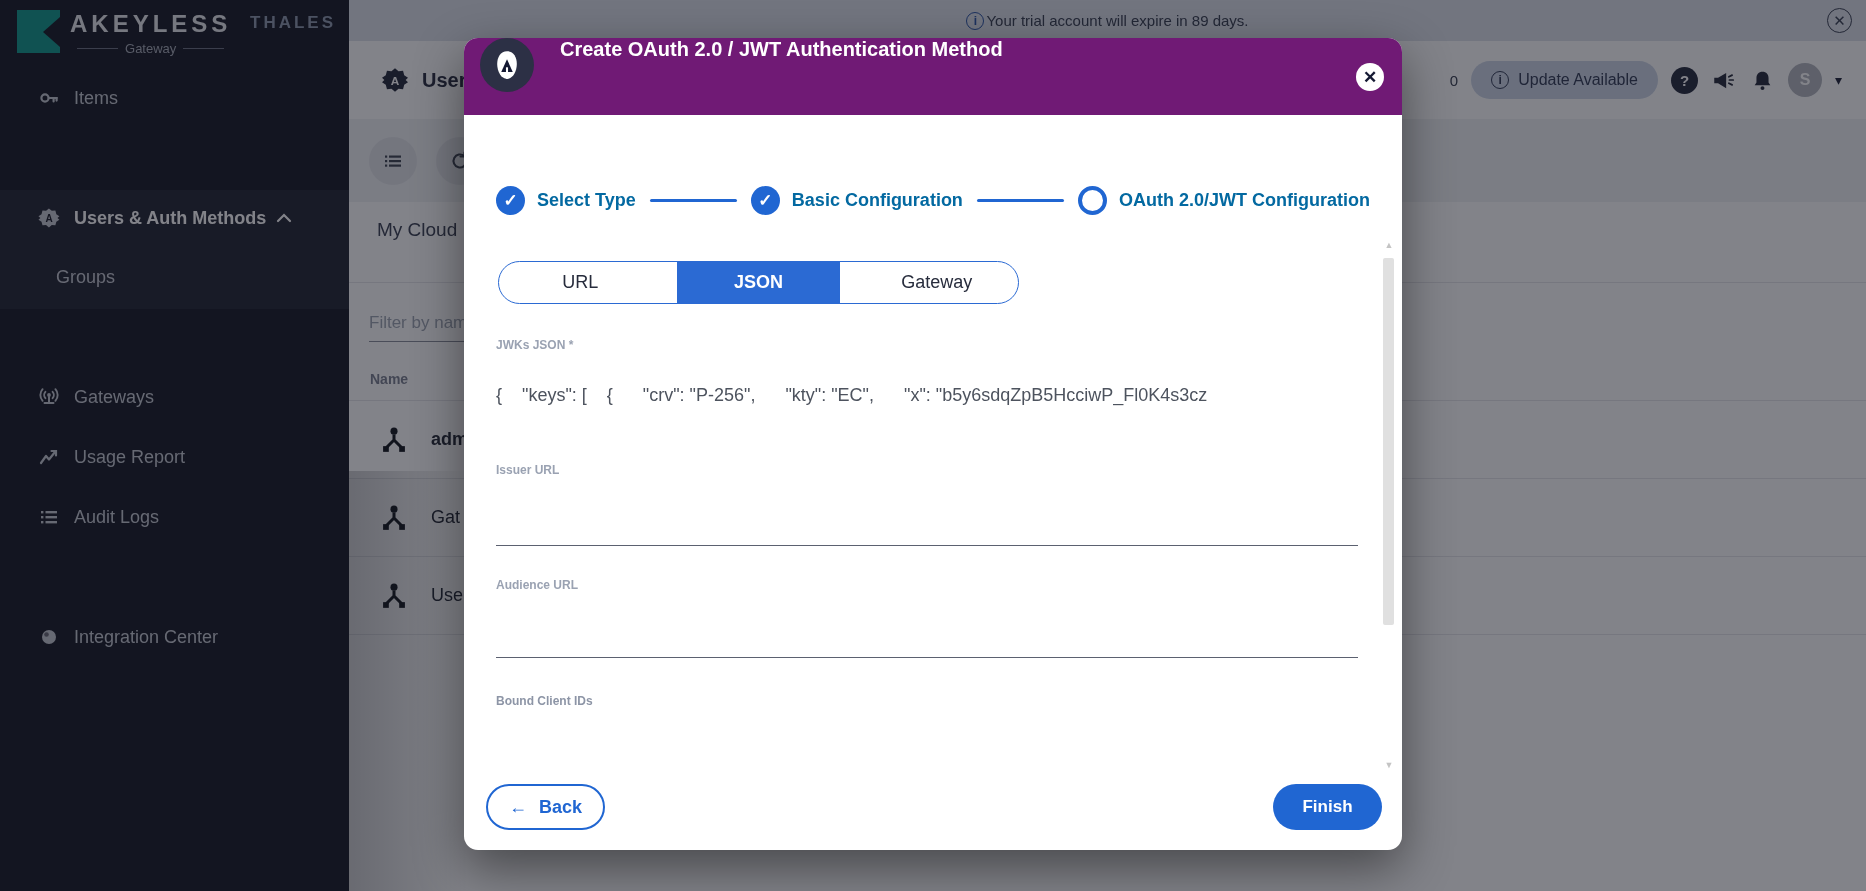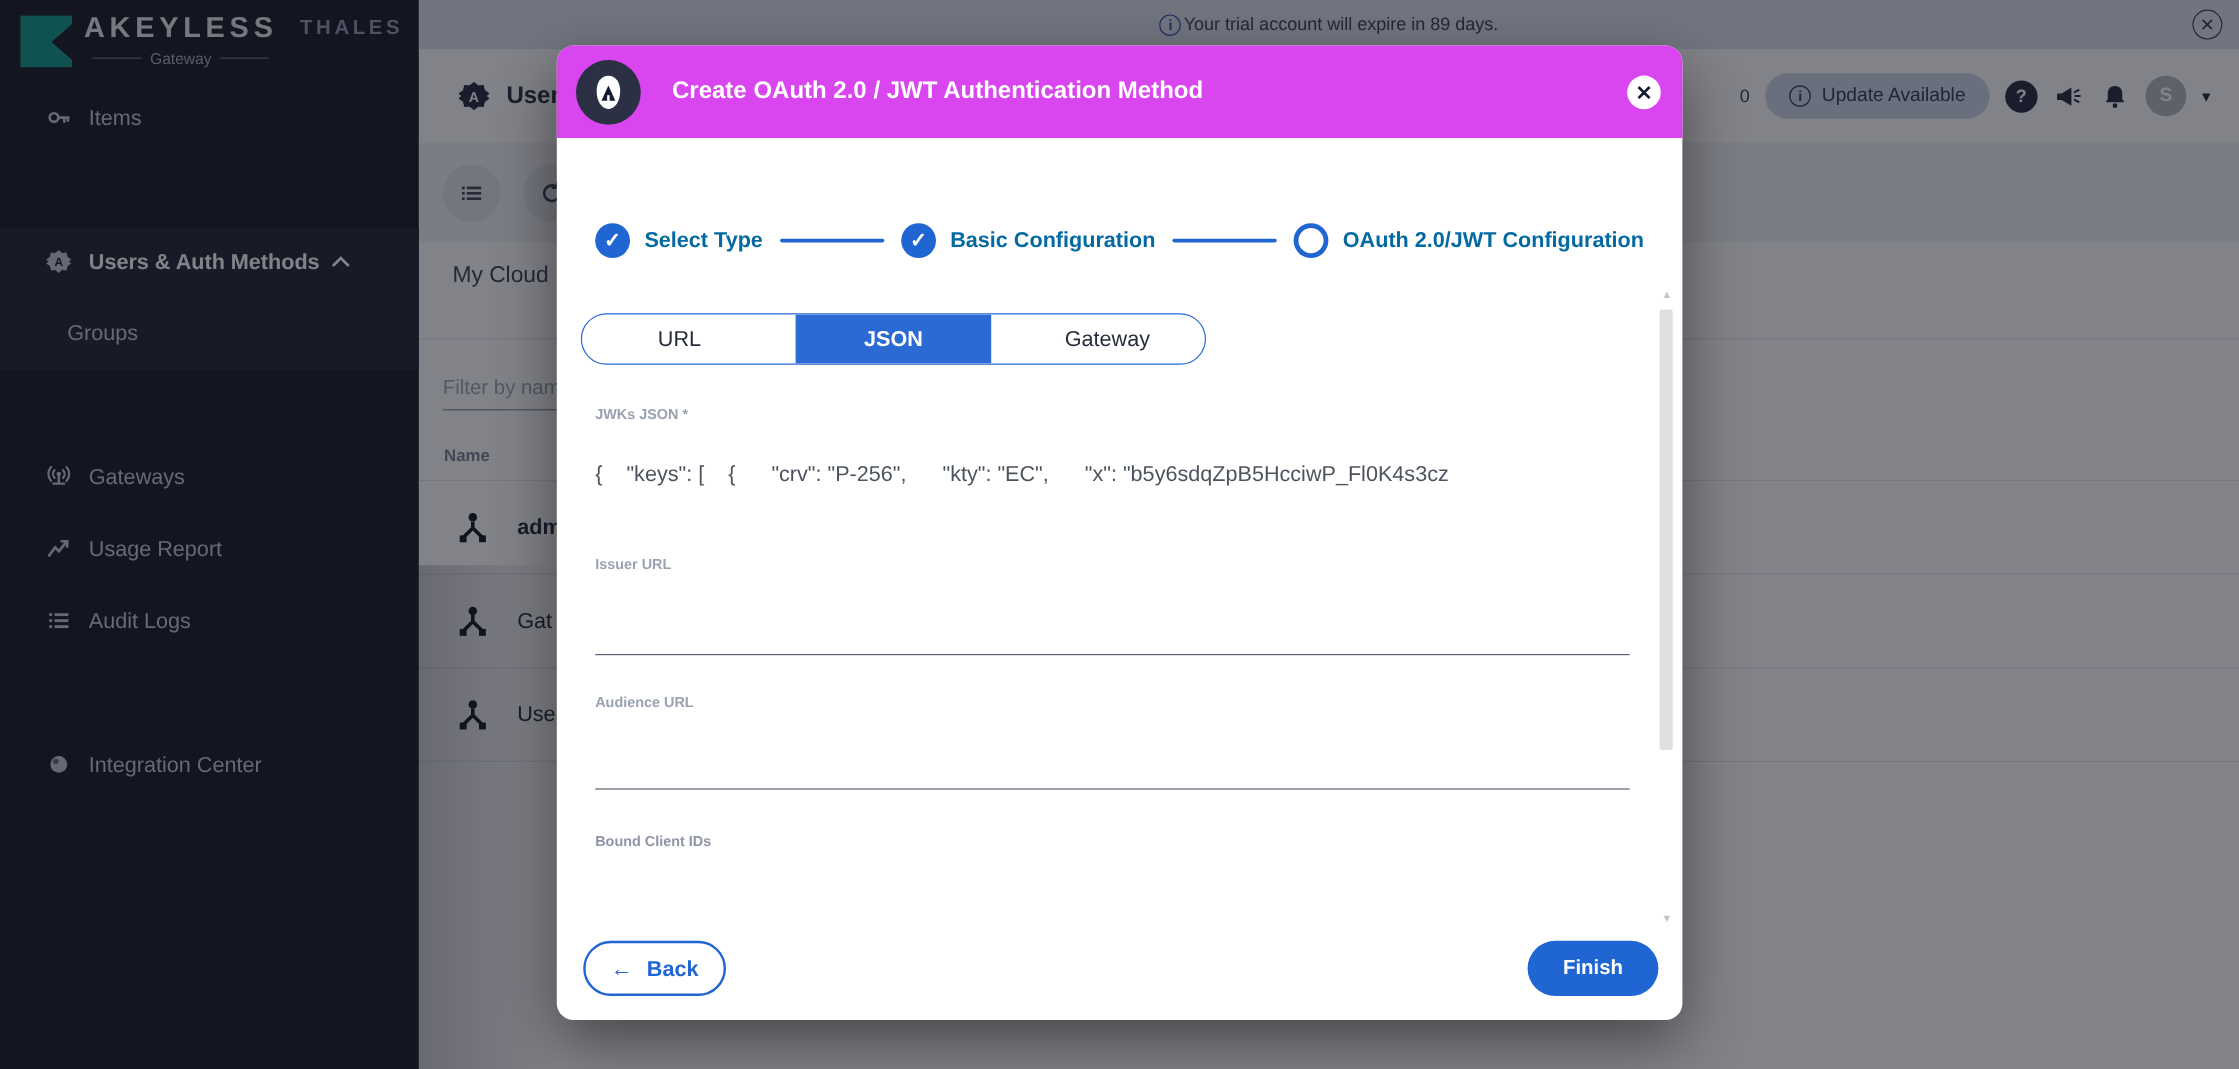--- a/index.html
+++ b/index.html
@@ -2,21 +2,21 @@
 <html><head>
 <meta charset="utf-8">
 <style>
   * { margin:0; padding:0; box-sizing:border-box; }
   html,body { width:1866px; height:891px; overflow:hidden;
     font-family:"Liberation Sans", sans-serif; background:#fff; }
 
   
   .sidebar { position:absolute; left:0; top:0; width:349px; height:891px;
     background:#171a26; z-index:10; }
-  .brand-row { position:absolute; left:17px; top:10px; display:flex; align-items:flex-end; }
+  .brand-row { position:absolute; left:17px; top:10px; display:flex; align-items:flex-start; }
   .k-tile { width:43px; height:43px; background:#12998c; position:relative; }
   .k-tile:before { content:""; position:absolute; right:0; top:7px; border-top:15px solid transparent;
     border-bottom:15px solid transparent; border-right:17px solid #171a26; }
   .brand-text { margin-left:10px; }
   .brand-name { color:#e7e8ec; font-size:24px; font-weight:bold; letter-spacing:4px; }
   .brand-sub { display:flex; align-items:center; color:#a7abb7; font-size:13px; margin-top:3px; }
   .brand-sub:before,.brand-sub:after { content:""; flex:1; height:1px; background:#6b7080; margin:0 7px; }
   .partner { position:absolute; left:250px; top:13px; color:#8e99ae; font-size:17px;
     font-weight:bold; letter-spacing:3px; }
   .nav-item { position:absolute; left:0; width:349px; height:48px; display:flex;
@@ -72,41 +72,41 @@
   .left-shade { position:absolute; left:0; top:430px; width:120px; height:420px;
     background:linear-gradient(to right, rgba(20,22,30,0.22), rgba(20,22,30,0)); }
 
   
   .overlay { position:absolute; left:0; top:0; width:1866px; height:891px;
     background:rgba(15,17,28,0.52); z-index:40; }
 
   
   .modal { position:absolute; left:464px; top:38px; width:938px; height:812px; background:#fff;
     border-radius:14px; z-index:50; box-shadow:0 18px 50px rgba(0,0,0,0.45); }
-  .modal-header { position:absolute; left:0; top:0; width:938px; height:77px; background:#d946ef;
-    border-radius:14px 14px 0 0; display:flex; align-items:center; }
+  .modal-header { position:absolute; left:0; top:0; width:938px; height:77px; background:#701a75;
+    border-radius:14px 14px 0 0; display:flex; align-items:flex-start; }
   .modal-logo-circle { width:54px; height:54px; border-radius:50%; background:#2c3045;
     margin-left:16px; display:flex; align-items:center; justify-content:center; }
   .modal-title { margin-left:26px; color:#ffffff; font-size:20px; font-weight:bold; }
   .modal-close { position:absolute; right:18px; top:25px; width:28px; height:28px; border-radius:50%;
     background:#ffffff; color:#151933; font-size:17px; font-weight:bold; display:flex;
     align-items:center; justify-content:center; cursor:pointer; }
 
   
   .stepper { position:absolute; left:32px; top:148px; width:874px; display:flex; align-items:center; }
   .step-check { width:29px; height:29px; border-radius:50%; background:#2066d2; color:#fff;
     font-size:17px; font-weight:bold; display:flex; align-items:center; justify-content:center; flex:0 0 auto; }
   .step-open { width:29px; height:29px; border-radius:50%; border:4.5px solid #2066d2;
     background:#fff; flex:0 0 auto; }
   .step-label { margin-left:12px; font-size:18px; font-weight:600; color:#0369a1; white-space:nowrap; }
   .step-label.bold { font-weight:bold; }
   .step-line { flex:1; height:3px; background:#2066d2; margin:0 14px; border-radius:2px; }
 
   
-  .tab-group { position:absolute; left:20px; top:223px; width:521px; height:43px;
+  .tab-group { position:absolute; left:34px; top:223px; width:521px; height:43px;
     border:1.5px solid #2b6ad3; border-radius:22px; overflow:hidden; display:flex; background:#fff;gap:16px; }
   .tab { flex:1; display:flex; align-items:center; justify-content:center; font-size:18px;
     color:#272c3c; font-weight:500; cursor:pointer; }
   .tab.selected { background:#2b6ad3; color:#fff; font-weight:bold; }
 
   
   .field-label { position:absolute; left:32px; font-size:12px; font-weight:600; color:#9aa2b2; }
   .field-value { position:absolute; left:32px; width:862px; font-size:18px; color:#4d535e;
     white-space:pre; overflow:hidden; }
   .field-line { position:absolute; left:32px; width:862px; height:1px; background:#5b6170; }

